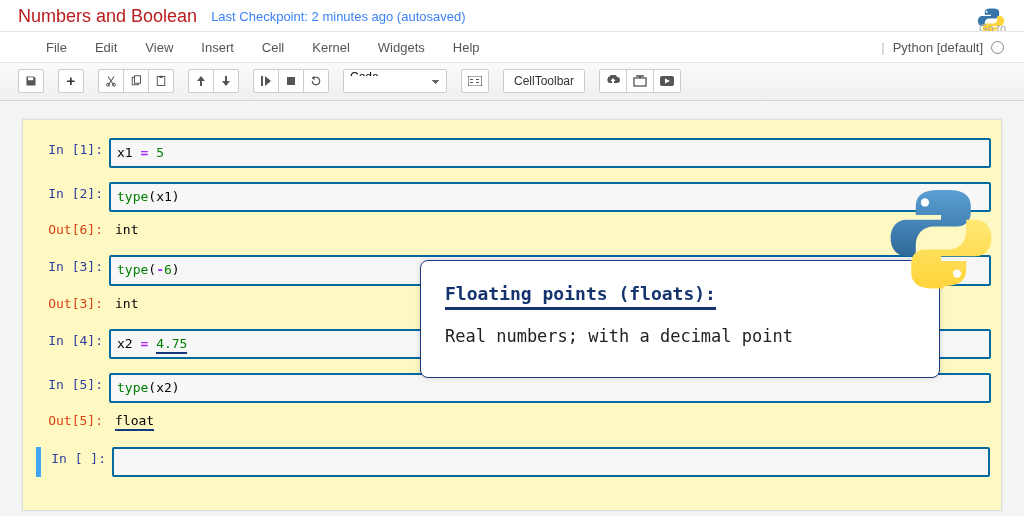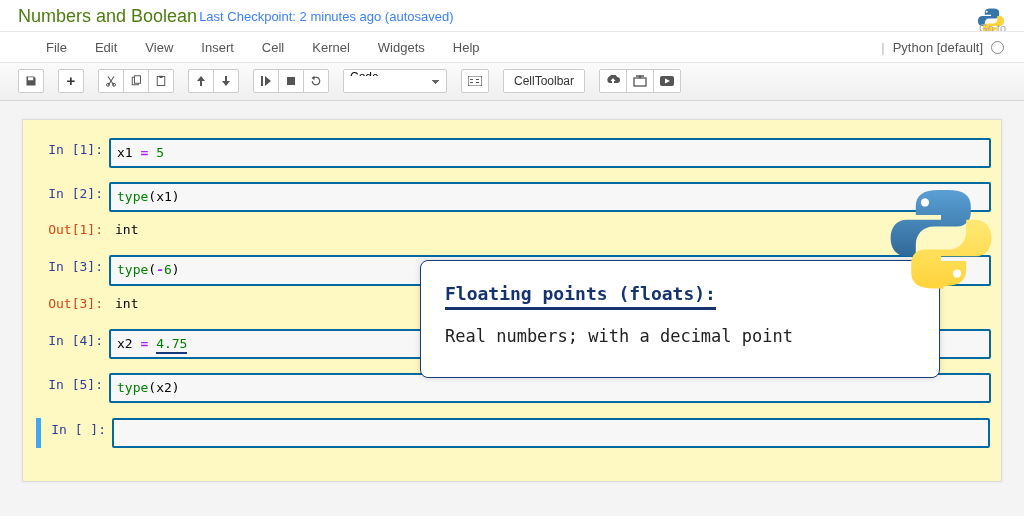--- a/index.html
+++ b/index.html
@@ -33,22 +33,22 @@
     top:3px;
   }
   .logo-text {
     font-size: 26px;
     color: #757575;
     font-weight: 400;
     letter-spacing: -0.5px;
   }
   .notebook-title {
     font-size: 18px;
-    color: #4d7c0f;
-    margin-right: 2px;
+    color: #b91c1c;
+    margin-right: 14px;
   }
   .checkpoint {
     font-size: 13px;
     color: #3b82f6;
   }
   .py-logo-small {
     position: absolute;
     right: 18px;
     top: 6px;
   }
@@ -382,41 +382,45 @@
       <div class="cell">
         <div class="prompt in">In [1]:</div>
         <div class="input-area">x1 <span class="tok-op">=</span> <span class="tok-num">5</span></div>
       </div>
       <div style="height: 8px;"></div>
       <div class="cell">
         <div class="prompt in">In [2]:</div>
         <div class="input-area"><span class="tok-builtin">type</span>(x1)</div>
       </div>
       <div class="cell">
-        <div class="prompt out">Out[1]:</div>
+        <div class="prompt out">Out[6]:</div>
         <div class="output-area">int</div>
       </div>
       <div style="height: 8px;"></div>
       <div class="cell">
         <div class="prompt in">In [3]:</div>
         <div class="input-area"><span class="tok-builtin">type</span>(<span class="tok-op">-</span><span class="tok-num">6</span>)</div>
       </div>
       <div class="cell">
         <div class="prompt out">Out[3]:</div>
         <div class="output-area">int</div>
       </div>
       <div style="height: 8px;"></div>
       <div class="cell">
         <div class="prompt in">In [4]:</div>
         <div class="input-area">x2 <span class="tok-op">=</span> <span class="tok-num uline">4.75</span></div>
       </div>
       <div style="height: 8px;"></div>
       <div class="cell">
         <div class="prompt in">In [5]:</div>
         <div class="input-area"><span class="tok-builtin">type</span>(x2)</div>
+      </div>
+      <div class="cell">
+        <div class="prompt out">Out[5]:</div>
+        <div class="output-area"><span class="uline">float</span></div>
       </div>
       <div style="height: 8px;"></div>
       <div class="cell">
         <div class="sel-wrap" style="flex: 1 1 0%;">
           <div class="prompt in">In [ ]:</div>
           <div class="input-area">&nbsp;</div>
         </div>
       </div>
     </div>
 </div>

